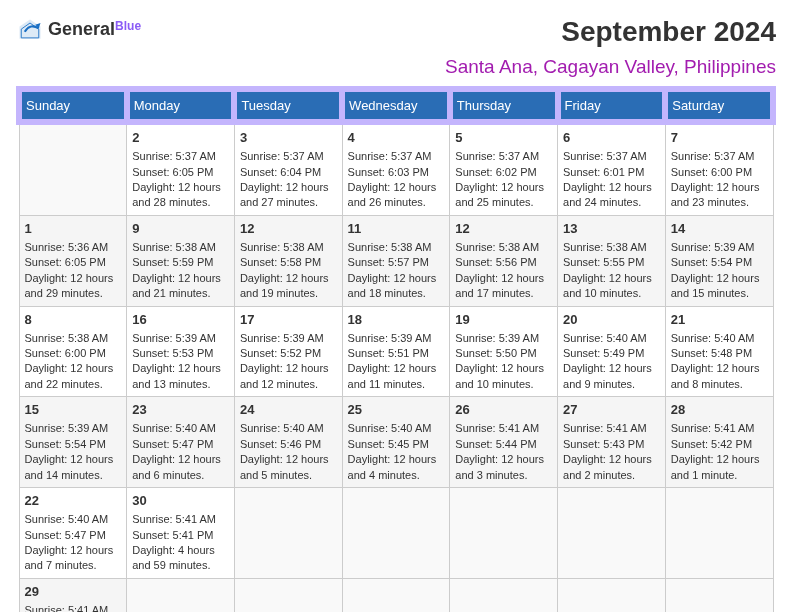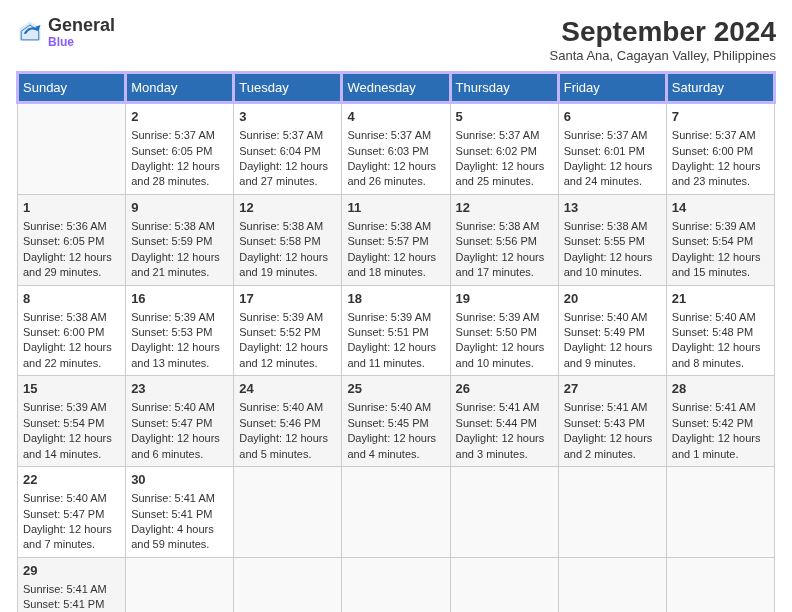--- a/index.html
+++ b/index.html
@@ -16,52 +16,53 @@
       align-items: flex-start;
       margin-bottom: 8px;
     }
     .logo {
       display: flex;
       align-items: center;
       gap: 4px;
     }
     .logo-text {
       display: flex;
-      flex-direction: column;
+      flex-direction: row;
       line-height: 1.1;
     }
     .logo-icon {
       width: 28px;
       height: 28px;
     }
     .title-block {
       text-align: right;
     }
     .main-title {
       font-size: 28px;
       font-weight: bold;
       color: #333;
     }
     .subtitle {
-      font-size: 13px;
-      color: #404040;
+      font-size: 19px;
+      color: #a21caf;
+      margin-top: 8px;
     }
     .calendar {
       width: 100%;
       border-collapse: collapse;
       font-size: 11px;
     }
     .calendar thead th {
       background: #2a6db5;
       color: #fff;
       padding: 6px 4px;
       text-align: left;
       font-size: 13px;
       font-weight: normal;
-      border: 3px solid #c4b5fd;
+      border: 6px solid #c4b5fd;
     }
     .calendar tbody td {
       vertical-align: top;
       padding: 4px 5px;
       border: 1px solid #ccc;
       width: calc(100% / 7);
       min-height: 80px;
       background: #fff;
       color: #333;
       line-height: 1.4;

